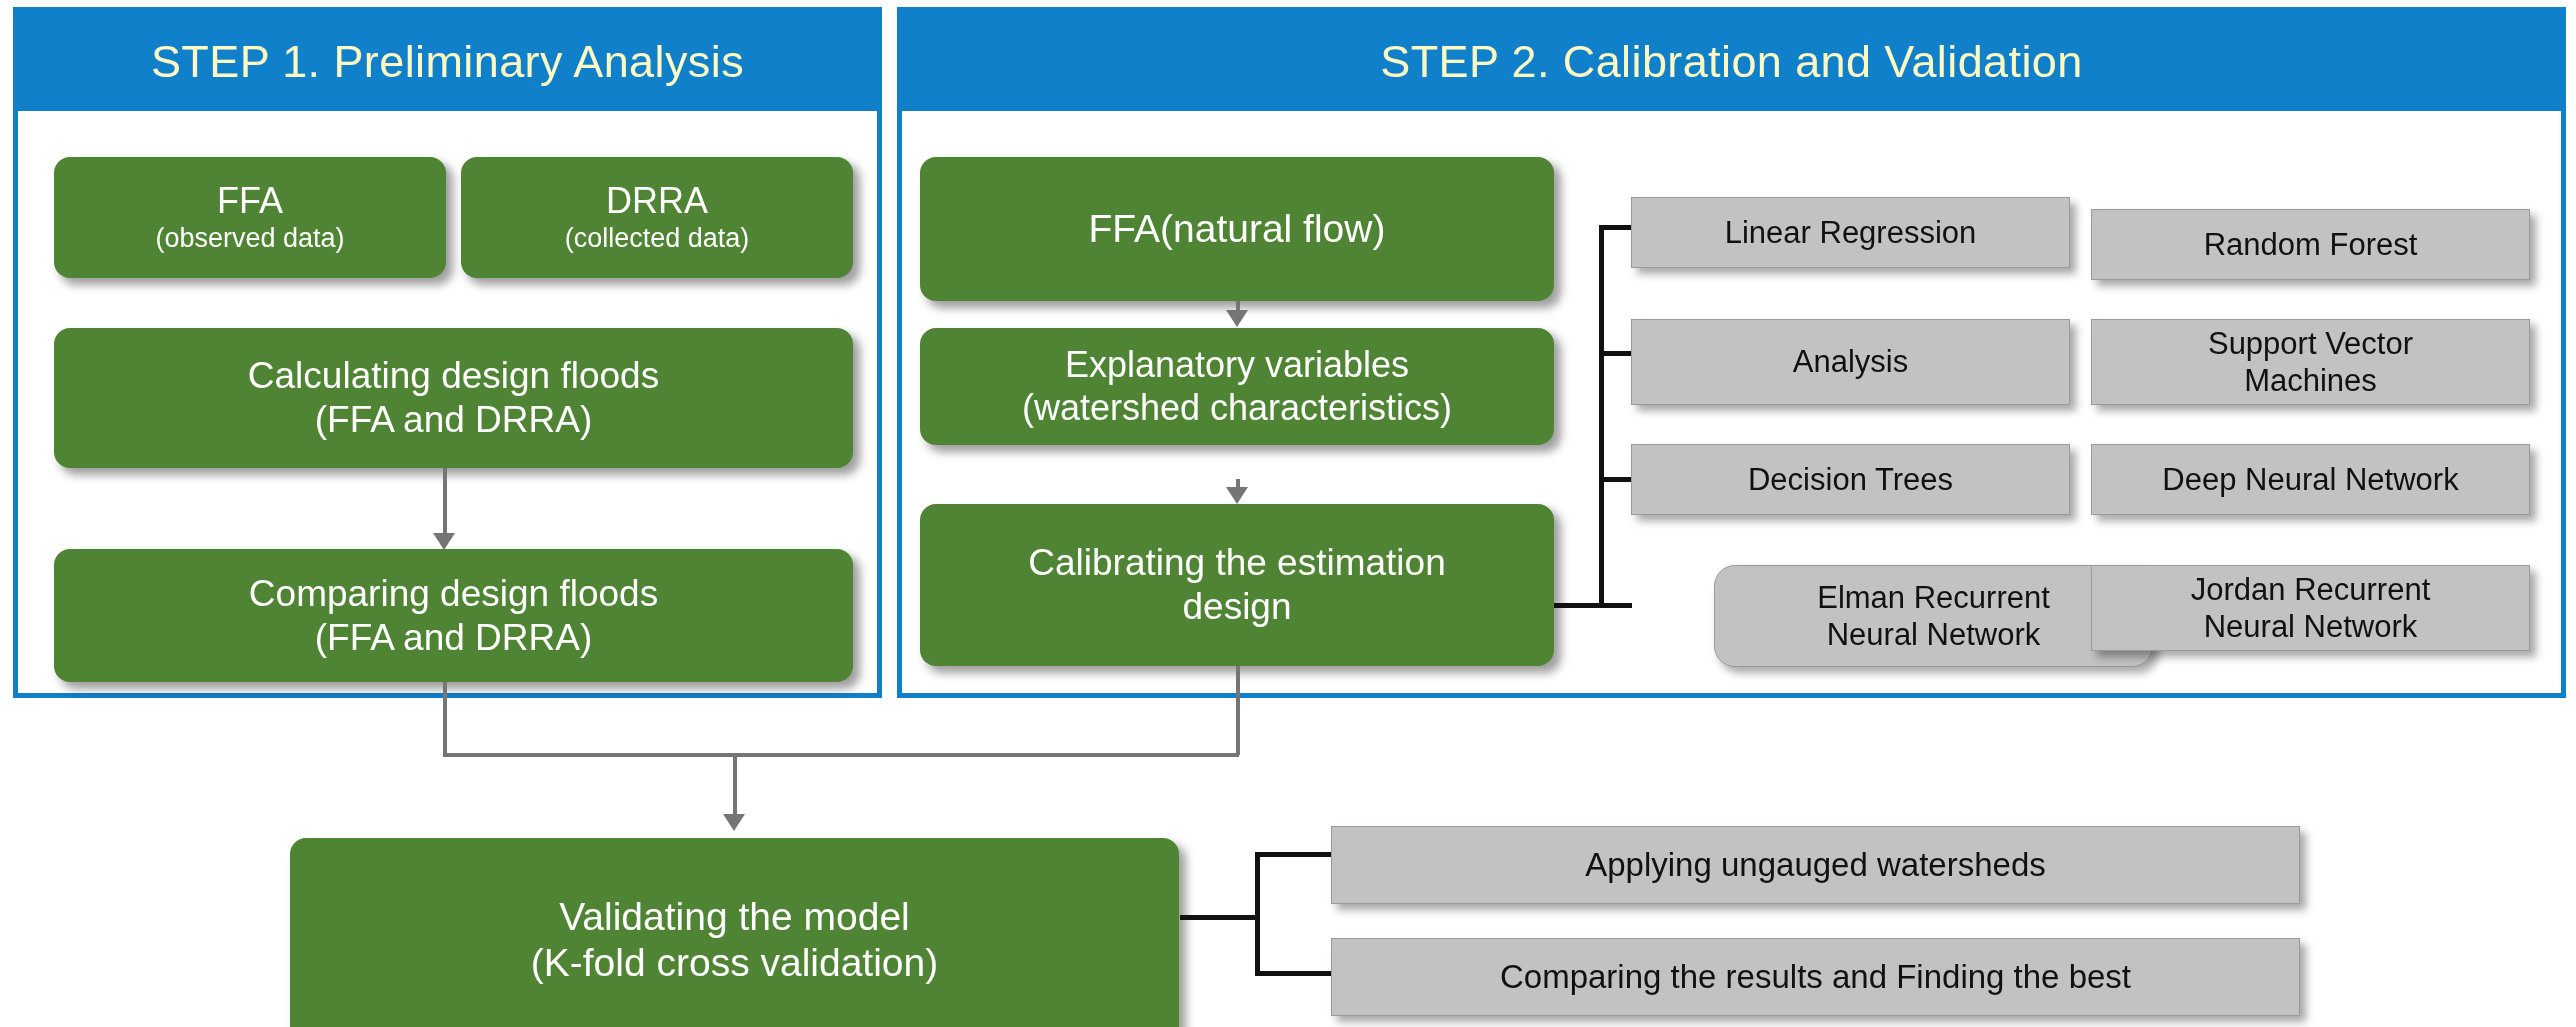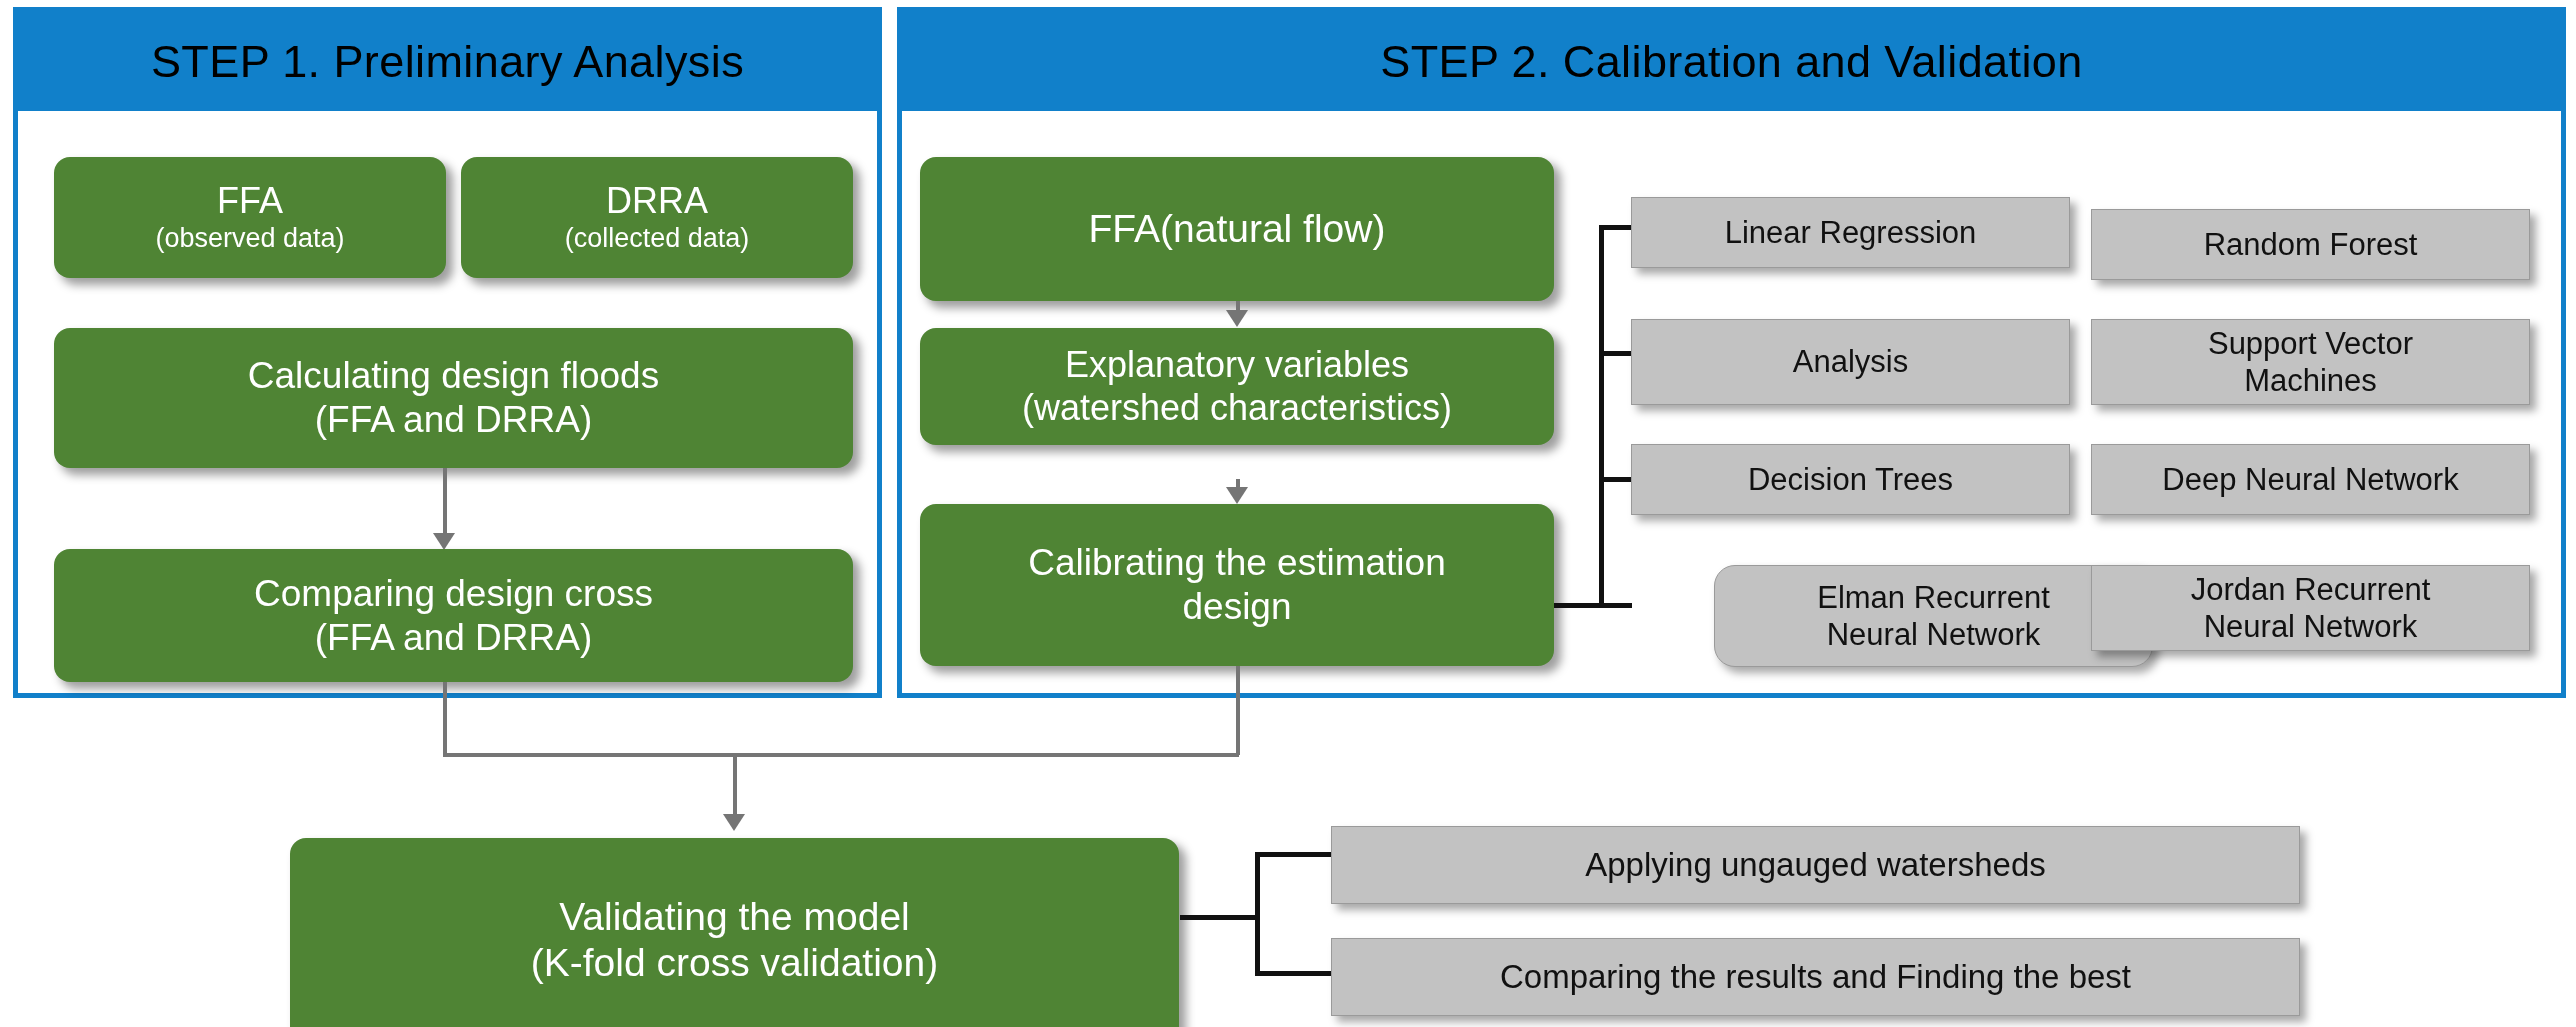--- a/index.html
+++ b/index.html
@@ -15,21 +15,21 @@
   .panel{
     position:absolute;
     border:5px solid #1180CA;
     background:#ffffff;
     box-sizing:border-box;
   }
   .panel-header{
     position:absolute;
     left:0;right:0;top:0;
     background:#1180CA;
-    color:#000000;
+    color:#fef9c3;
     display:flex;align-items:center;justify-content:center;
     font-size:45px;
     letter-spacing:0.4px;
     white-space:nowrap;
   }
 
   
   .gbox{
     position:absolute;
     background:#4F8434;
@@ -100,21 +100,21 @@
 
   <div class="gbox" style="left:54px;top:328px;width:799px;height:140px;font-size:37px;">
     <span class="l1">Calculating design floods</span>
     <span class="l2">(FFA and DRRA)</span>
   </div>
 
   <div class="ln ln-v" style="left:443px;top:468px;height:69px;"></div>
   <div class="arrow-down" style="left:433px;top:533px;"></div>
 
   <div class="gbox" style="left:54px;top:549px;width:799px;height:133px;font-size:37px;">
-    <span class="l1">Comparing design cross</span>
+    <span class="l1">Comparing design floods</span>
     <span class="l2">(FFA and DRRA)</span>
   </div>
 
   <div class="panel" style="left:897px;top:7.2px;width:1669px;height:691px;">
     <div class="panel-header" style="height:99px;">
       <span>STEP 2. Calibration and Validation</span>
     </div>
   </div>
 
   <div class="gbox" style="left:920px;top:157px;width:634px;height:144px;font-size:39px;">

